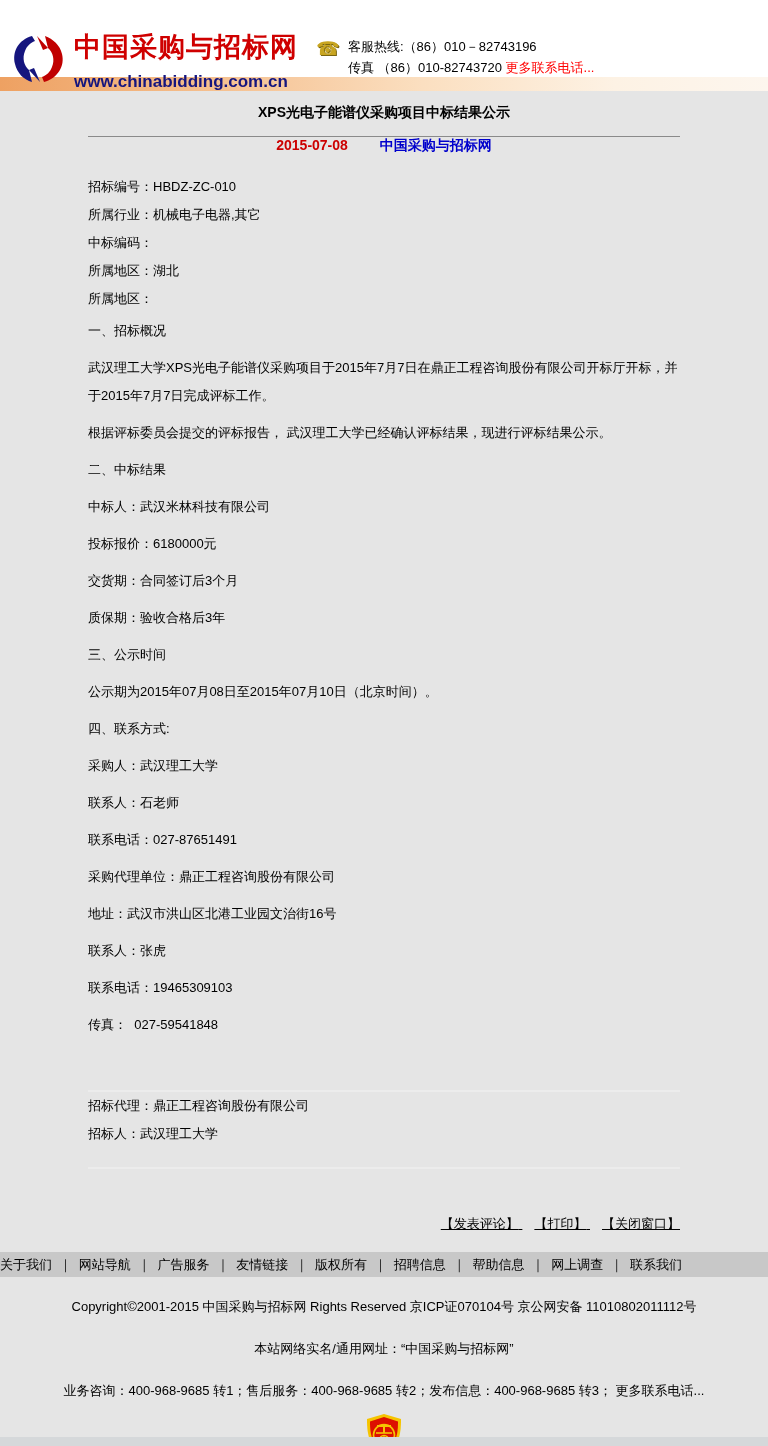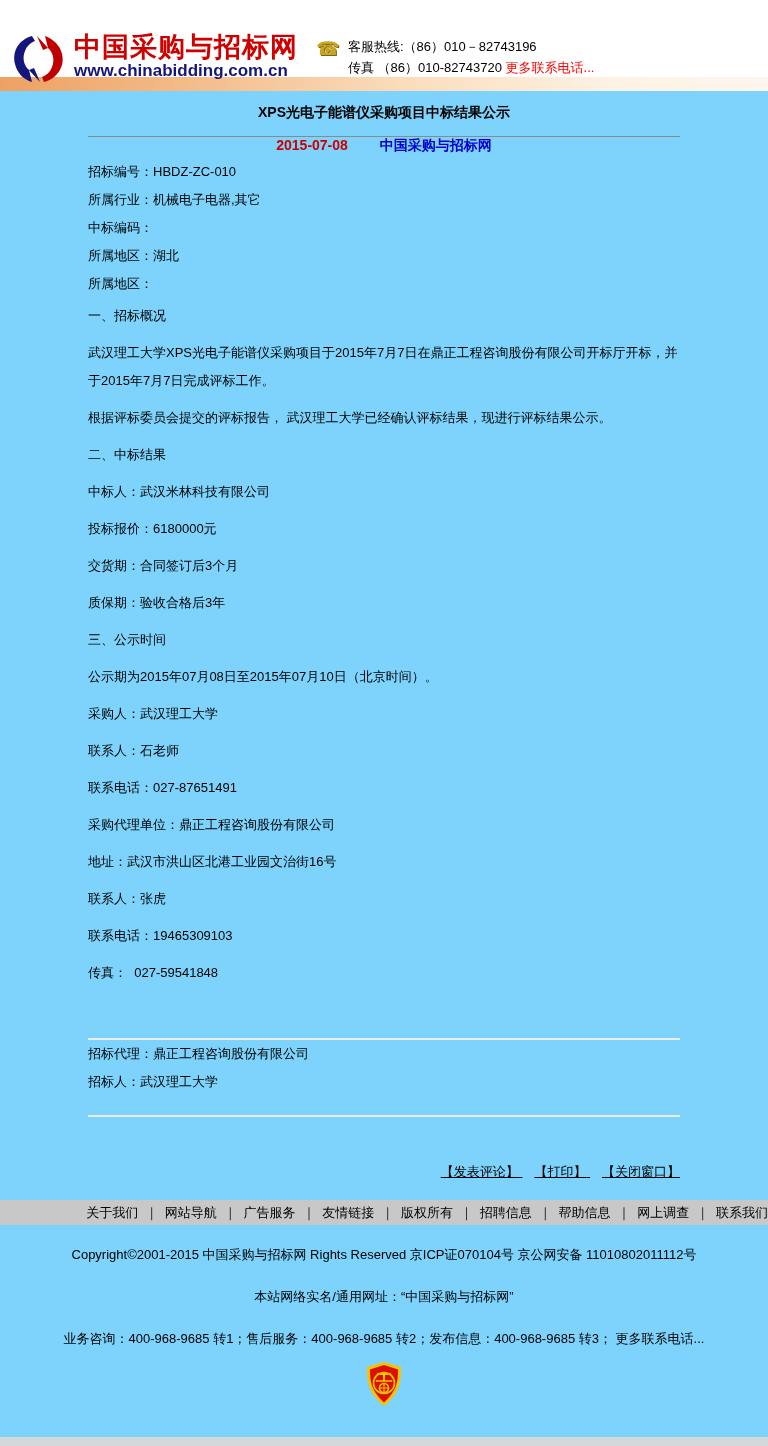--- a/index.html
+++ b/index.html
@@ -1,57 +1,57 @@
 <!DOCTYPE html>
 <html><head>
 <meta charset="utf-8">
 <style>
   * { box-sizing: border-box; }
   html,body { margin:0; padding:0; background:#fff; }
   body { font-family:"Liberation Sans","DejaVu Sans",sans-serif; color:#000; }
-  .page { position:relative; width:768px; height:1446px; margin:0 auto; background:#7dd3fc; overflow:hidden; }
+  .page { position:relative; width:768px; height:1446px; margin:0 auto; background:#e5e5e5; overflow:hidden; }
 
   
   .header { position:relative; height:76px; background:#fff; }
   .logo-wrap { position:absolute; left:10px; top:34px; display:flex; align-items:flex-start; }
   .logo-mark { width:58px; height:50px; margin-right:6px; }
   .logo-text .cn-name { color:#cf0000; font-weight:bold; font-size:27px; line-height:27px; letter-spacing:1px; }
-  .logo-text .url { color:#15157e; font-size:17px; line-height:20px; font-weight:600; }
+  .logo-text .url { color:#15157e; font-size:17px; line-height:20px; font-weight:600;margin-top:11px; }
   .logo-text .url b { font-weight:900; }
   .contact { position:absolute; left:316px; top:36px; font-size:13px; line-height:21px; }
   .phone-icon { position:absolute; left:0; top:2px; font-size:19px; color:#c8a520; text-shadow:1px 1px 0 #7a6510; }
   .contact-lines { margin-left:32px; }
   .red-link { color:#f00; cursor:pointer; }
 
   .orange-bar { height:15px; background:linear-gradient(to right,#eea162 0%,#f4bc8a 25%,#fbdfc0 55%,#fdf2e4 80%,#fdf6ee 100%); border-top:1px solid #fff; }
 
   
   .content { width:592px; margin:0 auto; font-size:13px; }
   .article-title { text-align:center; font-weight:bold; font-size:14px; padding-top:13px; }
   .title-rule { border:none; border-top:1px solid #8a8a8a; margin:14px 0 0 0; }
   .date-line { text-align:center; font-size:14px; font-weight:bold; }
   .date { color:#cc0000; }
   .src { color:#0000cc; margin-left:28px; cursor:pointer; }
 
-  .meta-block { margin-top:3px; }
+  .meta-block { margin-top:18px; }
   .meta-block p { margin:0; line-height:28px; white-space:pre-wrap; }
   .body-block { margin-top:4px; }
   .body-block p { margin:0 0 9px 0; line-height:28px; white-space:pre-wrap; }
 
   .sig-rule { border:none; border-top:2px solid #ececec; margin:0; }
   .rule1 { margin-top:51px; }
   .sig-block { }
   .sig-block p { margin:0; line-height:28px; }
   .rule2 { margin-top:19px; }
 
   .actions { text-align:right; margin-top:46px; font-size:13px;text-decoration:underline; }
   .actions span { margin-left:12px; cursor:pointer; }
 
   
-  .nav-bar { margin-top:19px; height:25px; background:#c8c8c8; text-align:right; font-size:13px; line-height:25px; }
+  .nav-bar { margin-top:19px; height:25px; background:#c8c8c8; text-align:left; font-size:13px; line-height:25px; }
   .nav-bar a { color:#000; text-decoration:none; cursor:pointer; }
   .nav-sep { margin:0 7px; }
   .footer-line { text-align:center; font-size:13px; margin-top:0; }
   .copyright { margin-top:21px; }
   .sitename { margin-top:24px; }
   .service { margin-top:24px; }
   .seal-wrap { text-align:center; margin-top:13px; }
   .seal-wrap svg { display:inline-block; }
   .bottom-bar { position:absolute; left:0; bottom:0; width:768px; height:9px; background:#d5d8da; }
 </style>
@@ -103,20 +103,21 @@
       <p>一、招标概况</p>
       <p>武汉理工大学XPS光电子能谱仪采购项目于2015年7月7日在鼎正工程咨询股份有限公司开标厅开标，并于2015年7月7日完成评标工作。</p>
       <p>根据评标委员会提交的评标报告， 武汉理工大学已经确认评标结果，现进行评标结果公示。</p>
       <p>二、中标结果</p>
       <p>中标人：武汉米林科技有限公司</p>
       <p>投标报价：6180000元</p>
       <p>交货期：合同签订后3个月</p>
       <p>质保期：验收合格后3年</p>
       <p>三、公示时间</p>
       <p>公示期为2015年07月08日至2015年07月10日（北京时间）。</p>
+      <p>四、联系方式:</p>
       <p>采购人：武汉理工大学</p>
       <p>联系人：石老师</p>
       <p>联系电话：027-87651491</p>
       <p>采购代理单位：鼎正工程咨询股份有限公司</p>
       <p>地址：武汉市洪山区北港工业园文治街16号</p>
       <p>联系人：张虎</p>
       <p>联系电话：19465309103</p>
       <p>传真：  027-59541848</p>
     </div>
 

